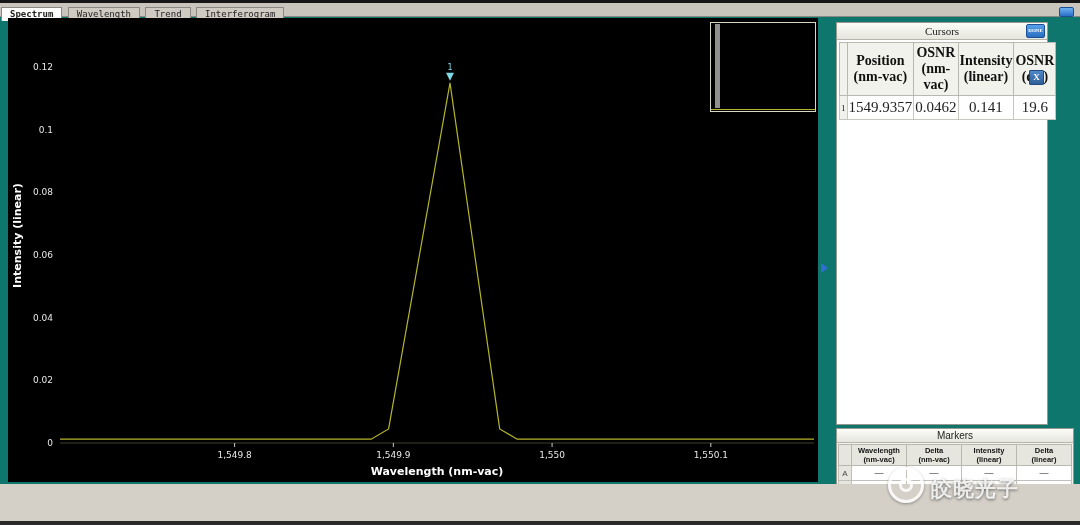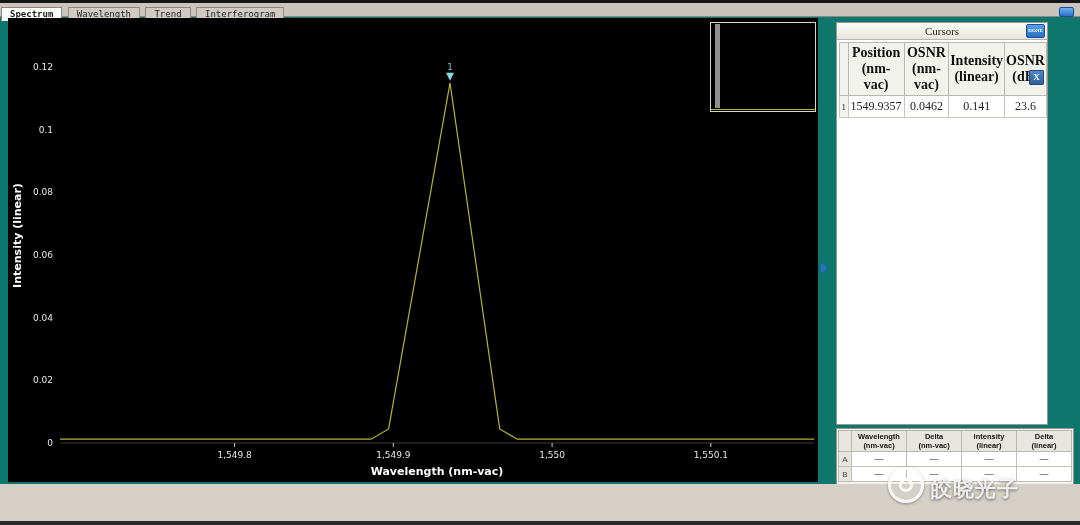--- a/index.html
+++ b/index.html
@@ -34,21 +34,21 @@
   .markers-panel .panel-title { height:14px; font-size:10px; padding-top:1px; }
 
   .done-btn { position:absolute; right:2px; top:1px; width:19px; height:14px; background:linear-gradient(#57a0e8,#2a6fc0);
               border:1px solid #1a5098; border-radius:2px; color:#fff; font-size:5px; font-weight:bold;
               text-align:center; line-height:12px; cursor:pointer; }
 
   table { border-collapse:collapse; }
   .cursors-table { margin:2px 0 0 2px; }
   .cursors-table th { background:#f2f2ec; border:1px solid #b8b8b0; font-size:14px; line-height:1.15;
                       padding:2px 1px; color:#111; font-weight:bold; }
-  .cursors-table td { background:#fff; border:1px solid #c6c6be; font-size:12px; text-align:center;
+  .cursors-table td { background:#fff; border:1px solid #c6c6be; font-size:15px; text-align:center;
                       padding:3px 1px; color:#222; }
   .cursors-table .idcell { background:#f2f2ec; font-size:9px; width:13px; }
   .c-pos{width:66px;} .c-fwhm{width:56px;} .c-int{width:50px;} .c-osnr{width:40px;}
 
   .close-btn { position:absolute; right:3px; top:47px; width:15px; height:15px; background:linear-gradient(#4f87c8,#2f5f9a);
                border:1px solid #224a7c; color:#fff; font-size:9px; font-weight:bold; text-align:center;
                line-height:13px; cursor:pointer; border-radius:1px; }
 
   .markers-table { margin:1px; }
   .markers-table th { background:#e6e6de; border:1px solid #b8b8b0; font-size:7.5px; line-height:1.2;
@@ -141,28 +141,31 @@
         <th class="c-osnr">
           <div>OSNR</div>
           <div>(dB)</div>
         </th>
       </tr>
       <tr>
         <td class="idcell">1</td>
         <td>1549.9357</td>
         <td>0.0462</td>
         <td>0.141</td>
-        <td>23.6</td>
+        <td>19.6</td>
       </tr>
     </tbody>
       </table>
     <div class="close-btn">X</div>
   </div>
 
   <div class="panel markers-panel">
+    <div class="panel-title">
+      <span>Markers</span>
+    </div>
     <table class="markers-table">
       <tbody>
           <tr>
         <th class="idcell"></th>
         <th class="m-c">
           <div>Wavelength</div>
           <div>(nm-vac)</div>
         </th>
         <th class="m-c">
           <div>Delta</div>

